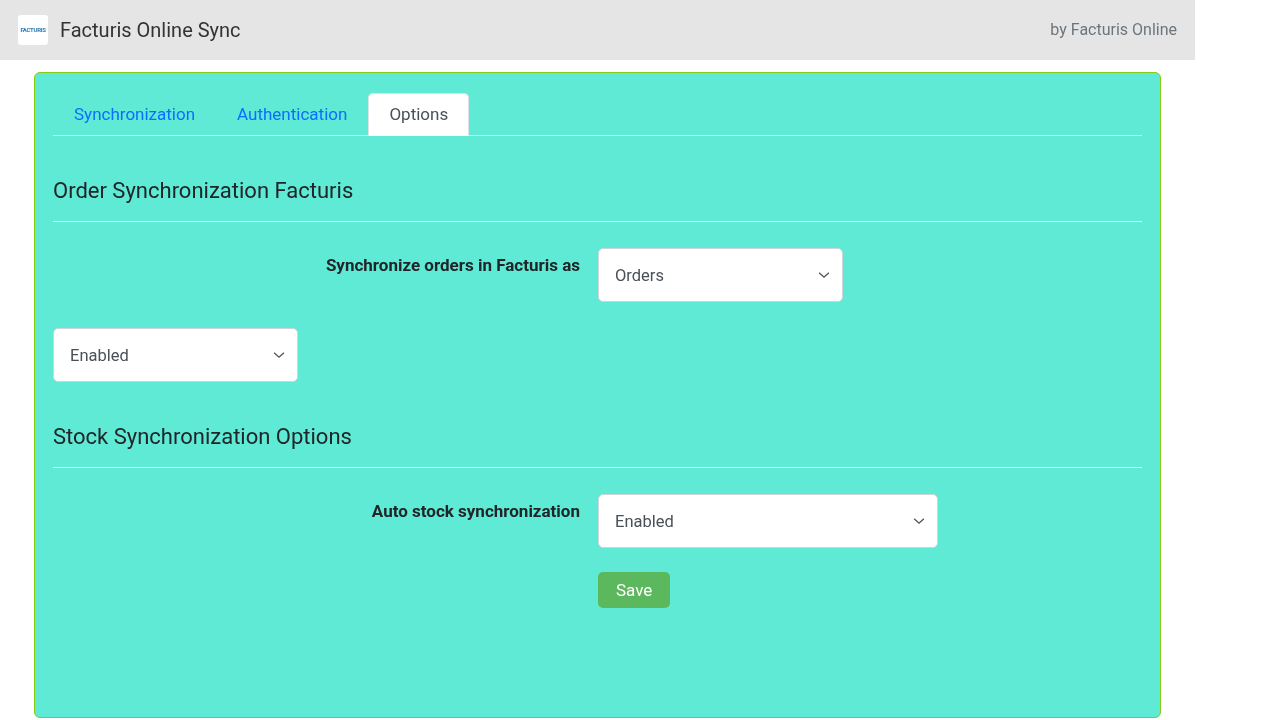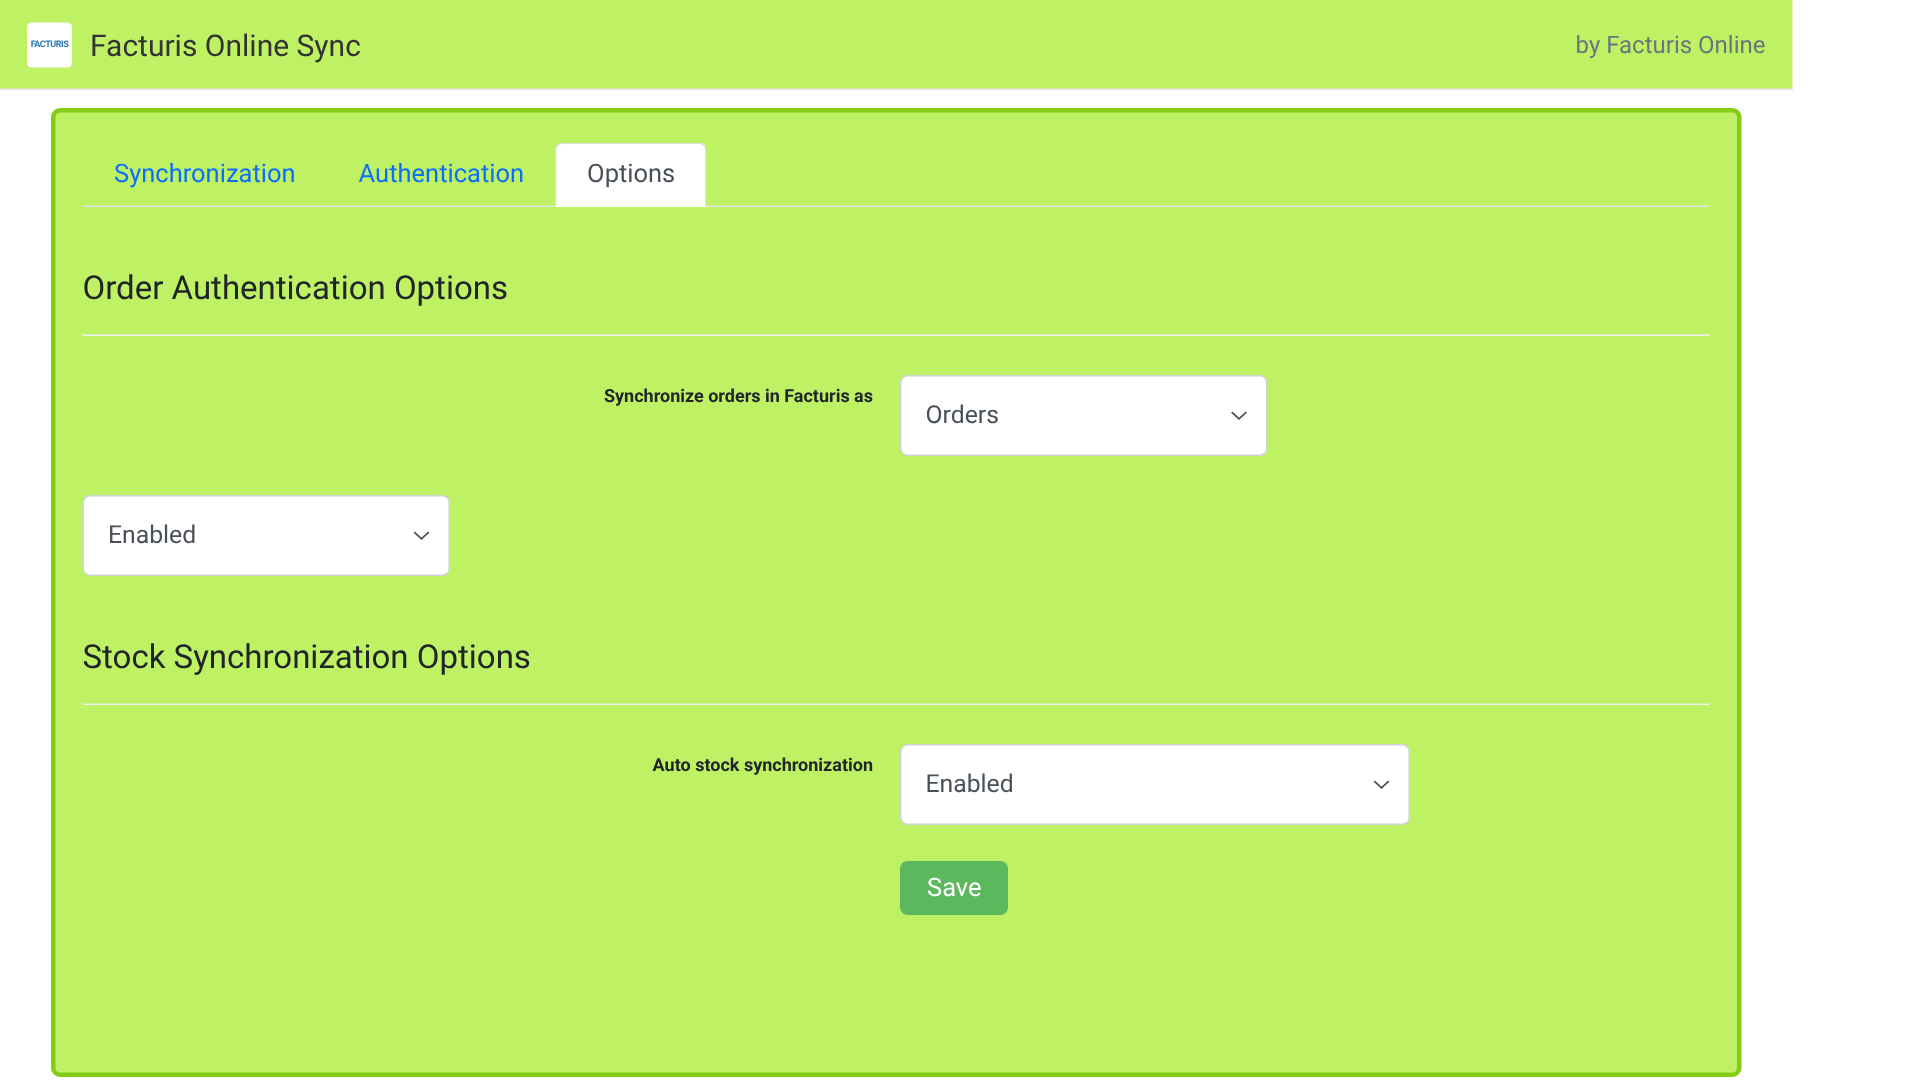--- a/index.html
+++ b/index.html
@@ -6,21 +6,21 @@
   body {
     font-family: -apple-system, BlinkMacSystemFont, "Segoe UI", Roboto, "Helvetica Neue", Arial, sans-serif;
     background: #fff;
     color: #212529;
     font-size: 16px;
     width: 1280px;
     height: 720px;
     overflow: hidden;
   }
   .topbar {
-    background: #bef264;
+    background: #e5e5e5;
     height: 60px;
     border-bottom: 1px solid #e5e5e5;
     display: flex;
     align-items: center;
     justify-content: space-between;
     padding: 0 18px;
     width: 1195px;
   }
   .topbar-left {
     display: flex;
@@ -49,23 +49,23 @@
   }
   .byline {
     font-size: 16px;
     color: #6c757d;
   }
   .page-wrap {
     padding: 12px 34px 0 34px;
     width: 1195px;
   }
   .card {
-    border: 3px solid #84cc16;
+    border: 1px solid #84cc16;
     border-radius: 6px;
-    background: #bef264;
+    background: #5eead4;
     padding: 0 18px 18px 18px;
     height: 646px;
   }
   .tabs {
     display: flex;
     border-bottom: 1px solid #dee2e6;
     padding-top: 20px;
   }
   .tab {
     padding: 10px 20px;
@@ -95,21 +95,21 @@
     display: flex;
     align-items: flex-start;
     margin-top: 26px;
   }
   .form-label {
     width: 545px;
     text-align: right;
     padding-right: 18px;
     padding-top: 7px;
     font-weight: 700;
-    font-size: 12px;
+    font-size: 17px;
     color: #212529;
   }
   .form-control-wrap {
     flex: 0 0 auto;
   }
   .select {
     position: relative;
     border: 1px solid #ced4da;
     border-radius: 5px;
     height: 54px;
@@ -168,21 +168,21 @@
 
 <div class="page-wrap">
   <div class="card">
 
     <div class="tabs">
       <div class="tab">Synchronization</div>
       <div class="tab">Authentication</div>
       <div class="tab active">Options</div>
     </div>
 
-    <div class="section-title">Order Authentication Options</div>
+    <div class="section-title">Order Synchronization Facturis</div>
 
     <div class="form-row">
       <div class="form-label">Synchronize orders in Facturis as</div>
       <div class="form-control-wrap">
         <div class="select w245">
           <span>Orders</span>
           <span class="chev">
             <svg width="12" height="12" viewBox="0 0 16 16">
                 <path d="M1.5 5l6.5 6 6.5-6" fill="none" stroke="#495057" stroke-width="1.6"></path>
               </svg>

